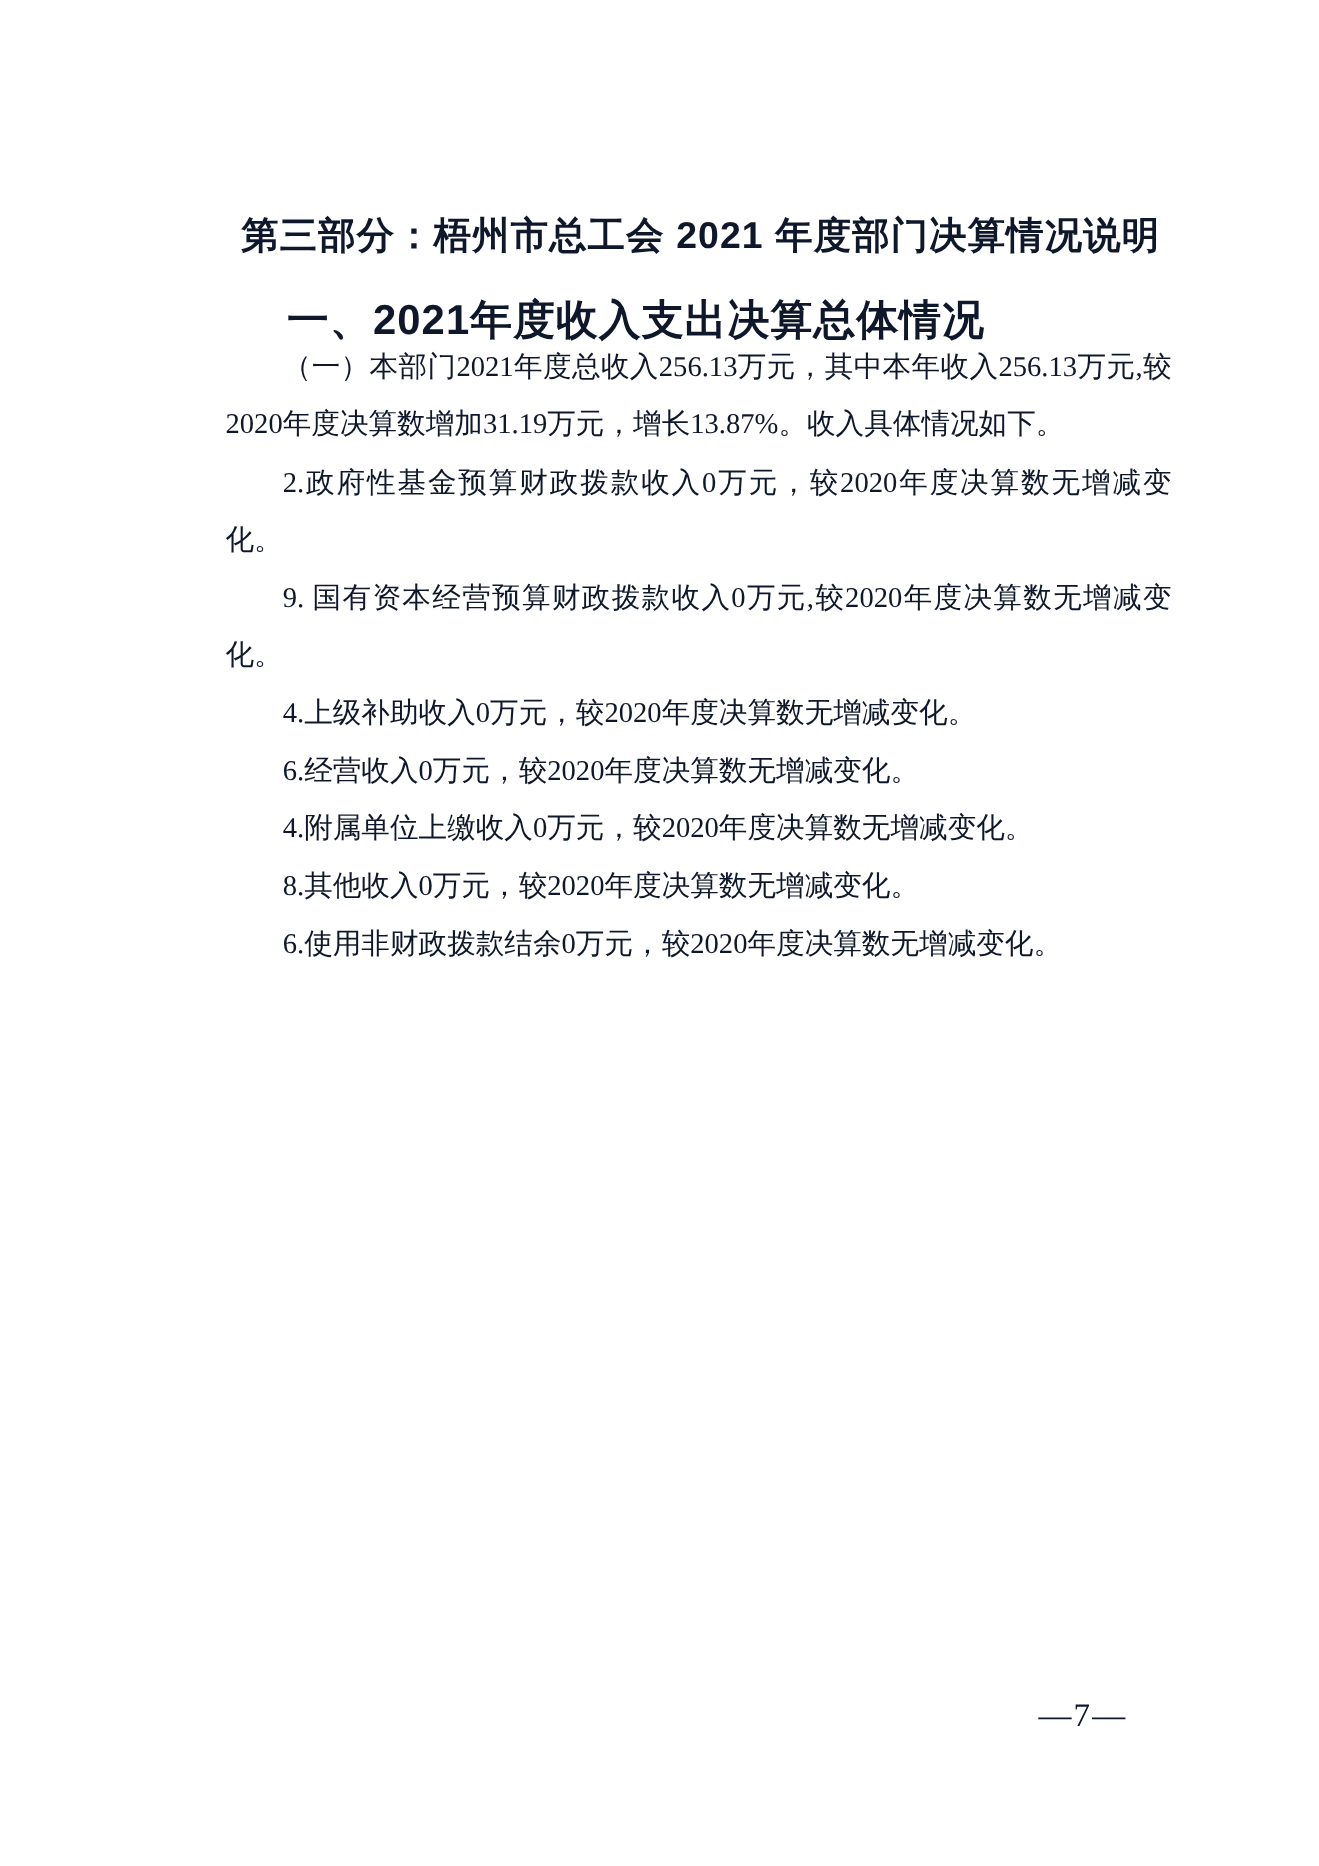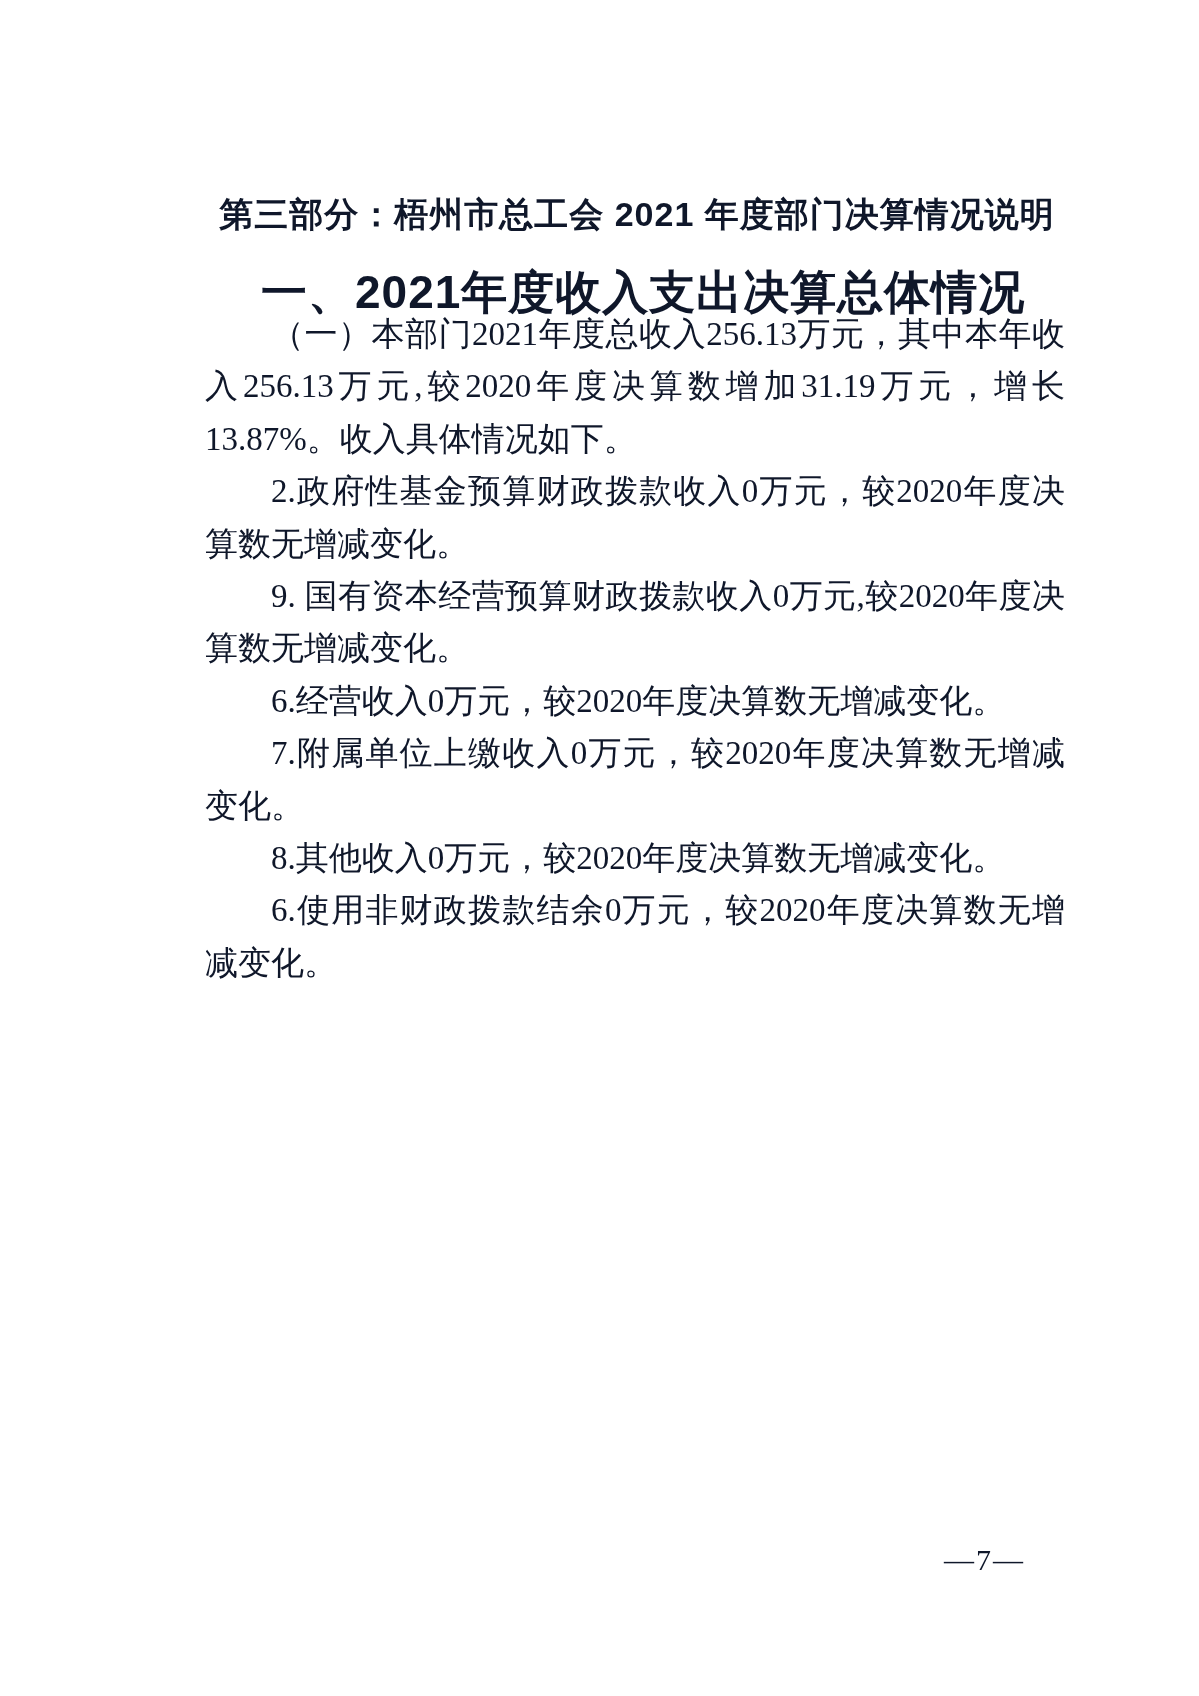--- a/index.html
+++ b/index.html
@@ -31,30 +31,30 @@
     letter-spacing: 1px;
     white-space: nowrap;
   }
   .section-heading {
     position: absolute;
     left: 226px;
     top: 270px;
     margin: 0;
     font-family: "Liberation Sans", "DejaVu Sans", sans-serif;
     font-weight: bold;
-    font-size: 46px;
+    font-size: 38px;
     line-height: 44px;
     letter-spacing: 1px;
   }
   .doc-body {
     position: absolute;
     left: 170px;
     top: 308px;
     width: 860px;
-    font-size: 33px;
+    font-size: 26px;
     line-height: 52.4px;
     text-align: justify;
     text-justify: inter-character;
   }
   .doc-body p {
     margin: 0;
     padding: 0;
     text-indent: 2em;
   }
   .page-footer {
@@ -71,20 +71,21 @@
 
 <div class="page">
   <h1 class="doc-title">第三部分：梧州市总工会 2021 年度部门决算情况说明</h1>
 
   <h2 class="section-heading">一、2021年度收入支出决算总体情况</h2>
 
   <div class="doc-body" id="doc-body">
       <p>（一）本部门2021年度总收入256.13万元，其中本年收入256.13万元,较2020年度决算数增加31.19万元，增长13.87%。收入具体情况如下。</p>
       <p>2.政府性基金预算财政拨款收入0万元，较2020年度决算数无增减变化。</p>
       <p>9. 国有资本经营预算财政拨款收入0万元,较2020年度决算数无增减变化。</p>
+      <p>4.上级补助收入0万元，较2020年度决算数无增减变化。</p>
       <p>6.经营收入0万元，较2020年度决算数无增减变化。</p>
-      <p>7.附属单位上缴收入0万元，较2020年度决算数无增减变化。</p>
+      <p>4.附属单位上缴收入0万元，较2020年度决算数无增减变化。</p>
       <p>8.其他收入0万元，较2020年度决算数无增减变化。</p>
       <p>6.使用非财政拨款结余0万元，较2020年度决算数无增减变化。</p>
     </div>
 
   <div class="page-footer">—7—</div>
 </div>
 
 </body></html>

